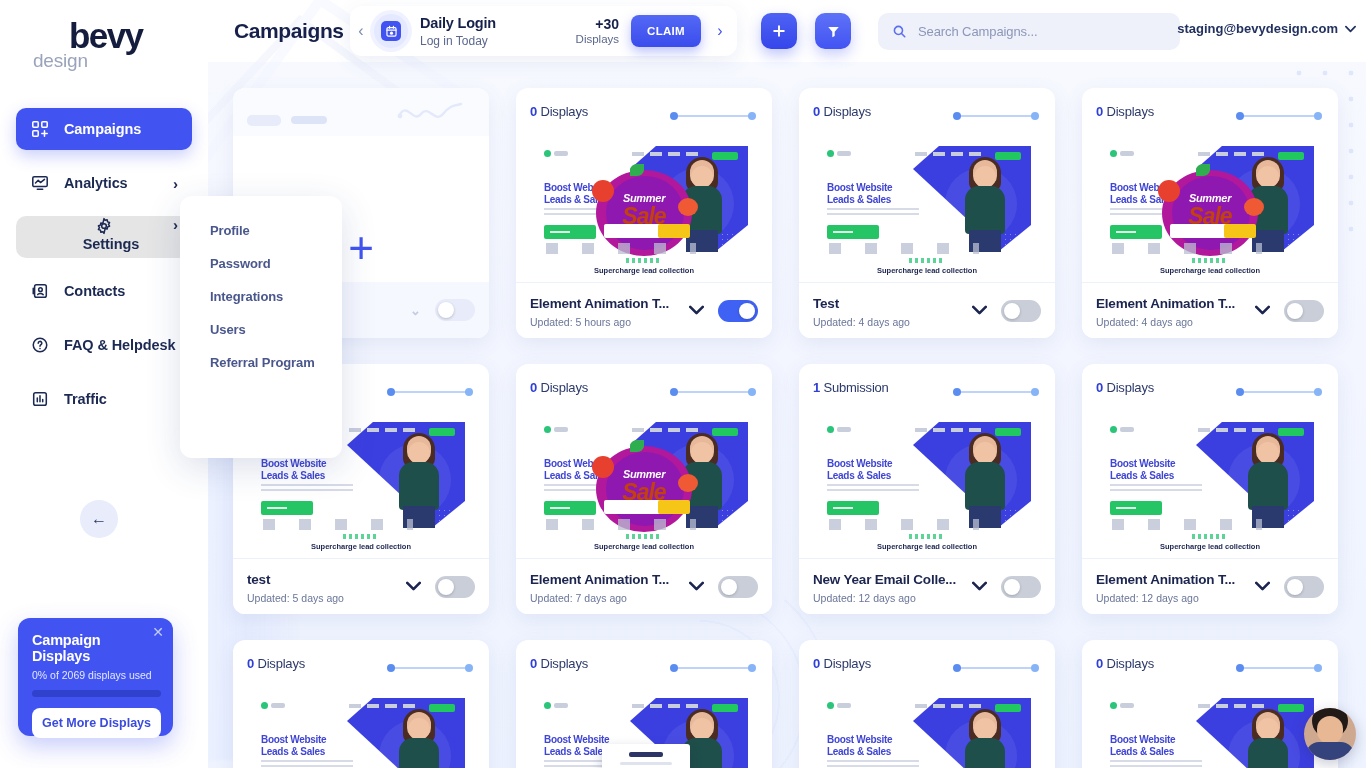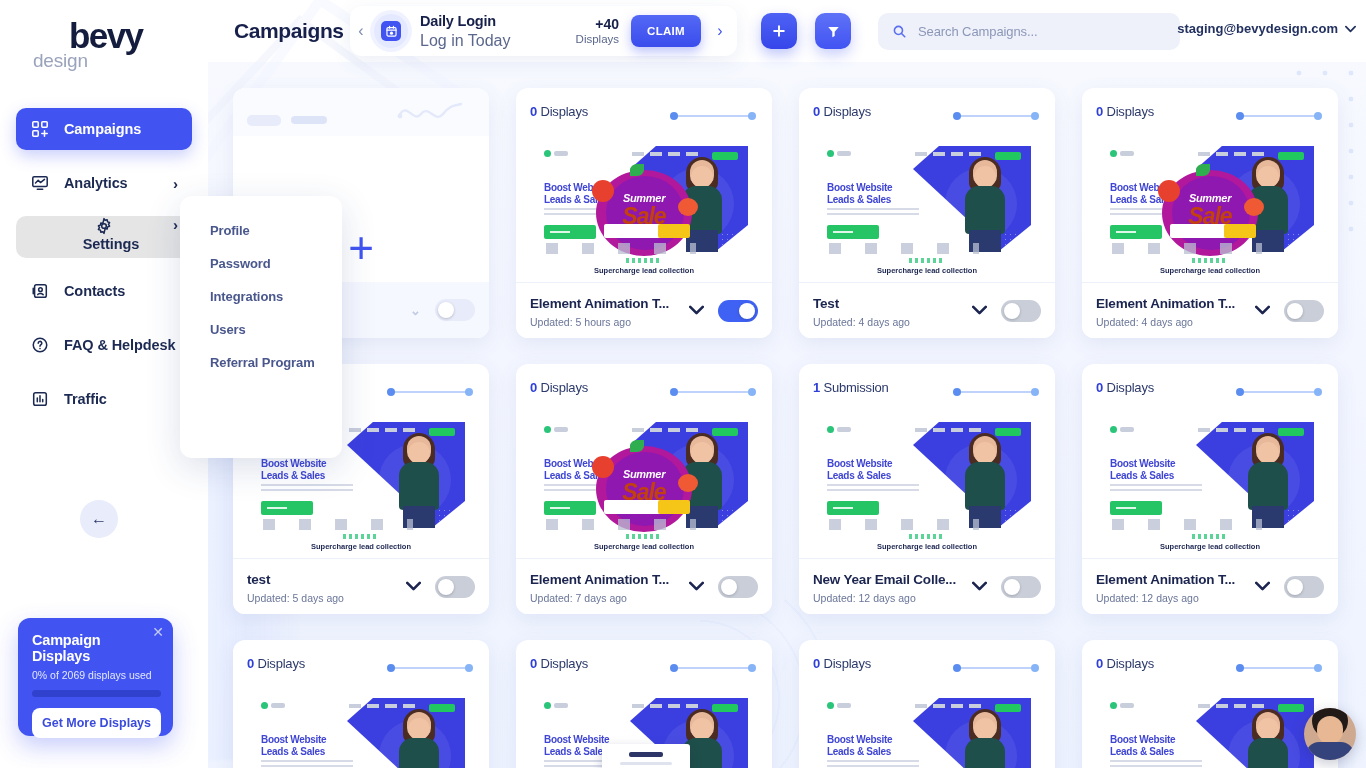--- a/index.html
+++ b/index.html
@@ -118,21 +118,21 @@
   .reward .arr { width: 22px; text-align:center; color:#7d8ab5; font-size: 16px; cursor:pointer; }
   .reward .arr.r { color:#4154f1; }
   .reward .medal {
     width: 34px; height: 34px; border-radius: 50%;
     background: #e4e9ff; display:flex; align-items:center; justify-content:center;
     margin-left: 2px; box-shadow: 0 0 0 4px rgba(228,233,255,.55);
   }
   .reward .medal .sq { width:20px;height:20px;border-radius:5px;background:#4154f1;display:flex;align-items:center;justify-content:center; }
   .reward .rtext { margin-left: 12px; }
   .reward .rtitle { font-size: 14.5px; font-weight: 800; color:#16204a; letter-spacing:-.2px; line-height:17px;}
-  .reward .rsub { font-size: 16px; color:#5b678c; margin-top:2px; }
+  .reward .rsub { font-size: 12px; color:#5b678c; margin-top:2px; }
   .reward .rpts { margin-left:auto; text-align:right; line-height: 14px; }
   .reward .rpts b { font-size: 14px; font-weight: 800; color:#16204a; display:block;}
   .reward .rpts span { font-size: 11.5px; color:#5b678c; }
   .reward .claim {
     margin-left: 12px; height: 32px; padding: 0 16px; border-radius: 8px;
     background: linear-gradient(180deg,#5468f5,#3a4ded); color:#fff;
     font-size: 11.5px; font-weight: 800; letter-spacing:.3px;
     display:flex; align-items:center; justify-content:center; cursor:pointer;
     box-shadow: 0 5px 12px rgba(65,84,241,.35);
   }
@@ -406,21 +406,21 @@
             <path d="M3 8h14M7 2v3M13 2v3" stroke-linecap="round"></path>
           <circle cx="10" cy="12.5" r="2.4" fill="#fff" stroke="none"></circle>
         </svg>
       </span>
     </span>
     <span class="rtext">
       <span class="rtitle">Daily Login</span>
       <span class="rsub" style="display:block">Log in Today</span>
     </span>
     <span class="rpts">
-      <b>+40</b>
+      <b>+30</b>
       <span>Displays</span>
     </span>
     <span class="claim">
       <span>CLAIM</span>
     </span>
     <span class="arr r" style="margin-left:8px;margin-right:6px;">›</span>
   </div>
 
   <div class="sq-btn add">
     <svg width="16" height="16" viewBox="0 0 20 20" stroke="#fff" stroke-width="2.4">

